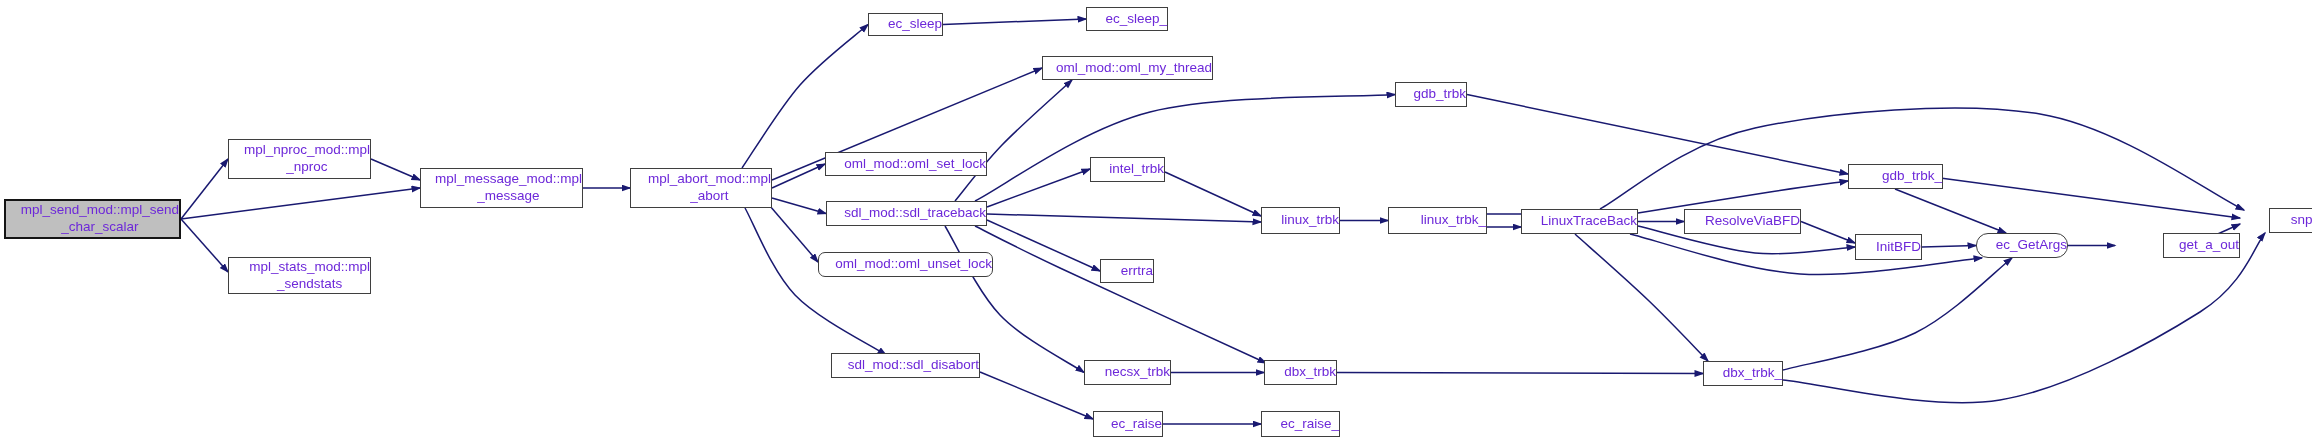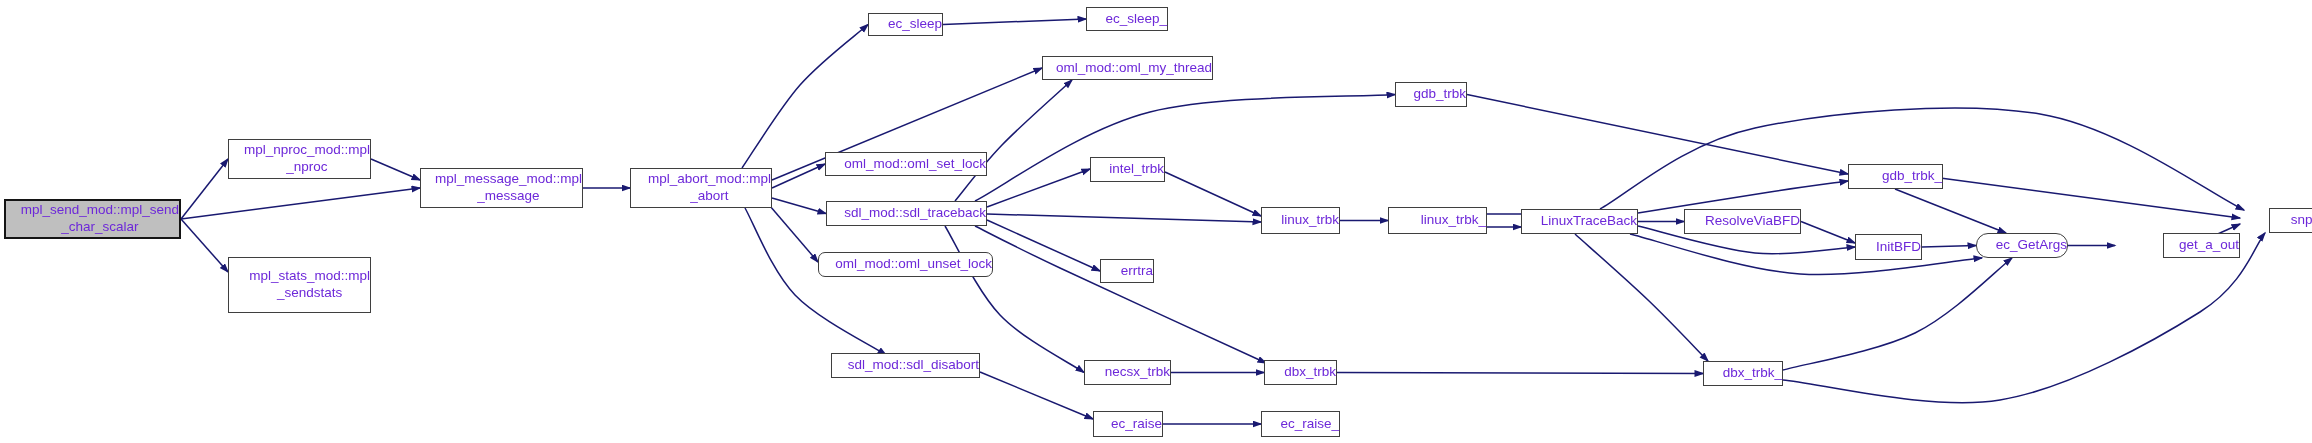--- a/index.html
+++ b/index.html
@@ -83,21 +83,21 @@
         <path d="M1171,372.5 L1264,372.5" fill="none" stroke="#191970" stroke-width="1.5" marker-end="url(#arrow)"></path>
         <path d="M980,372 L1093,419" fill="none" stroke="#191970" stroke-width="1.5" marker-end="url(#arrow)"></path>
         <path d="M1163,424 L1261,424" fill="none" stroke="#191970" stroke-width="1.5" marker-end="url(#arrow)"></path>
       </g>
   </svg>
   <div id="nodes">
       <div class="node hl" style="left: 4px; top: 199px; width: 177px; height: 40px; padding-left: 13px;"><span>mpl_send_mod::mpl_send
 _char_scalar</span></div>
       <div class="node" style="left: 228px; top: 139px; width: 143px; height: 40px;"><span>mpl_nproc_mod::mpl
 _nproc</span></div>
-      <div class="node" style="left: 228px; top: 257px; width: 143px; height: 56px;"><span>mpl_stats_mod::mpl
+      <div class="node" style="left: 228px; top: 257px; width: 143px; height: 37px;"><span>mpl_stats_mod::mpl
 _sendstats</span></div>
       <div class="node" style="left: 420px; top: 168px; width: 163px; height: 40px;"><span>mpl_message_mod::mpl
 _message</span></div>
       <div class="node" style="left: 630px; top: 168px; width: 142px; height: 40px;"><span>mpl_abort_mod::mpl
 _abort</span></div>
       <div class="node" style="left: 868px; top: 13px; width: 75px; height: 23px;"><span>ec_sleep</span></div>
       <div class="node" style="left: 1086px; top: 7px; width: 82px; height: 24px;"><span>ec_sleep_</span></div>
       <div class="node" style="left: 1042px; top: 56px; width: 171px; height: 24px;"><span>oml_mod::oml_my_thread</span></div>
       <div class="node" style="left: 825px; top: 152px; width: 162px; height: 24px;"><span>oml_mod::oml_set_lock</span></div>
       <div class="node" style="left: 826px; top: 201px; width: 161px; height: 25px;"><span>sdl_mod::sdl_traceback</span></div>

